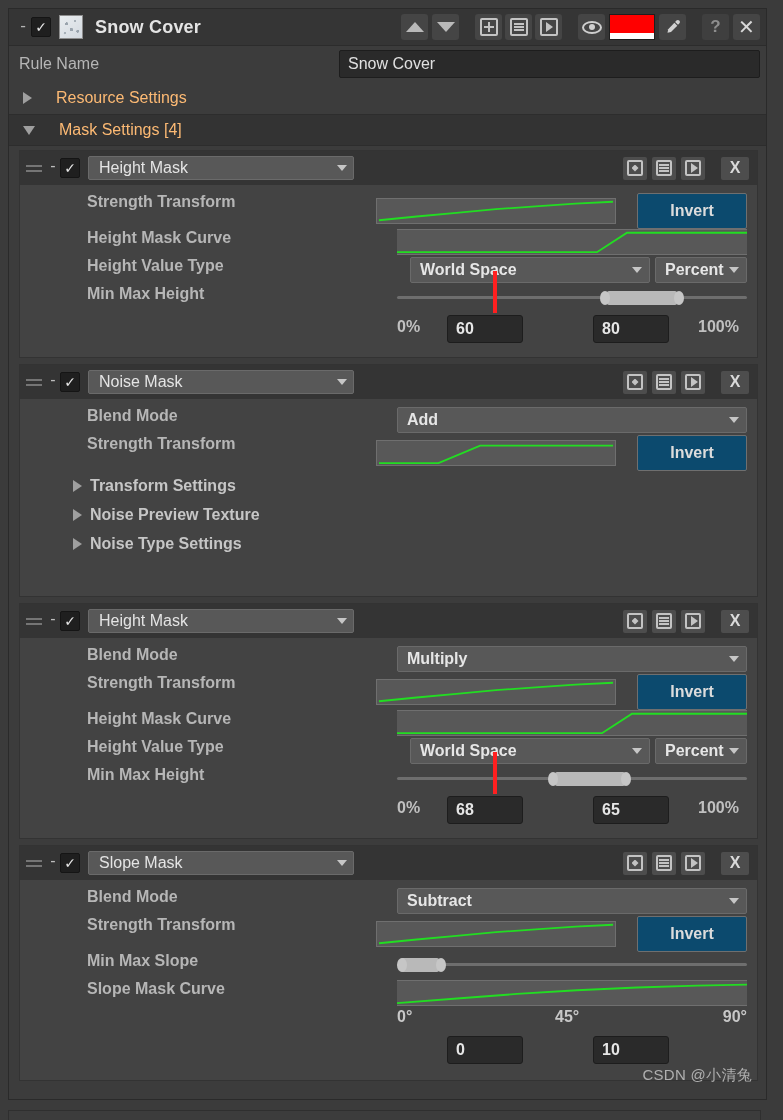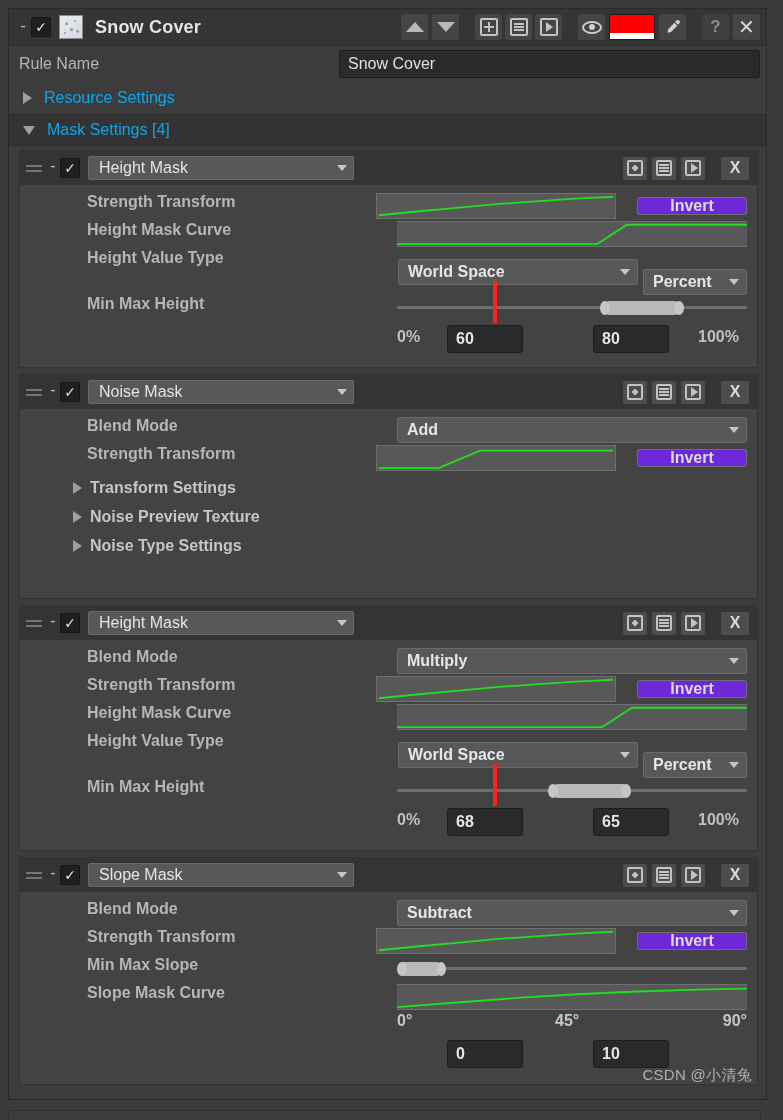--- a/index.html
+++ b/index.html
@@ -95,21 +95,21 @@
 
   
   .foldout{display:flex;align-items:center;height:32px;padding-left:14px;
     box-sizing:border-box;}
   .foldout.boxed{background:#333333;border-top:1px solid #2d2d2d;
     border-bottom:1px solid #2d2d2d;}
   .tri-r{width:0;height:0;border-left:9px solid #9f9f9f;
     border-top:6px solid transparent;border-bottom:6px solid transparent;}
   .tri-d{width:0;height:0;border-top:9px solid #9f9f9f;
     border-left:6px solid transparent;border-right:6px solid transparent;}
-  .foldout .t{margin-left:12px;color:#0ea5e9;font-size:16px;}
+  .foldout .t{margin-left:24px;color:#fdba74;font-size:16px;}
 
   
   .masklist{margin:4px 8px 0 10px;}
   .mask{
     background:#434343;border:1px solid #333333;margin-bottom:6px;
     box-sizing:border-box;
   }
   .mask-head{
     height:34px;background:#343434;display:flex;align-items:center;
     padding:0 8px 0 6px;box-sizing:border-box;
@@ -143,31 +143,31 @@
     height:29px;}
   .prow .pfold .t{color:#c6c6c6;font-size:16px;}
 
   .dd{
     height:26px;background:#585858;border:1px solid #6a6a6a;border-radius:2px;
     display:flex;align-items:center;padding:0 7px 0 9px;box-sizing:border-box;
     color:#e6e6e6;font-size:16px;
   }
   .dd .cv{margin-left:auto;}
   .dd-ws{width:240px;}
-  .dd-pc{width:104px;margin-left:5px;margin-top:20px;}
+  .dd-pc{width:92px;margin-left:5px;}
 
   .curvebox{
     height:26px;background:#585858;border:1px solid #6f6f6f;position:relative;
     overflow:hidden;box-sizing:border-box;
   }
   .curvebox svg{position:absolute;left:0;top:0;width:100%;height:100%;}
   .curve-strength{width:240px;}
   .curve-full{width:350px;border-left:none;border-right:none;}
   .invert{
-    width:110px;height:18px;margin-left:21px;background:#6d28d9;
+    width:110px;height:36px;margin-left:21px;background:#0c4a6e;
     border:1px solid #6f6f6f;border-radius:2px;display:flex;
     align-items:center;justify-content:center;color:#dcdcdc;font-size:16px;
     box-sizing:border-box;
   }
 
   
   .sliderow{position:relative;height:26px;width:350px;}
   .track{position:absolute;left:0;right:0;top:11px;height:3px;background:#6e6e6e;
     border-radius:2px;}
   .rangebar{position:absolute;top:6px;height:14px;background:#b9b9b9;

